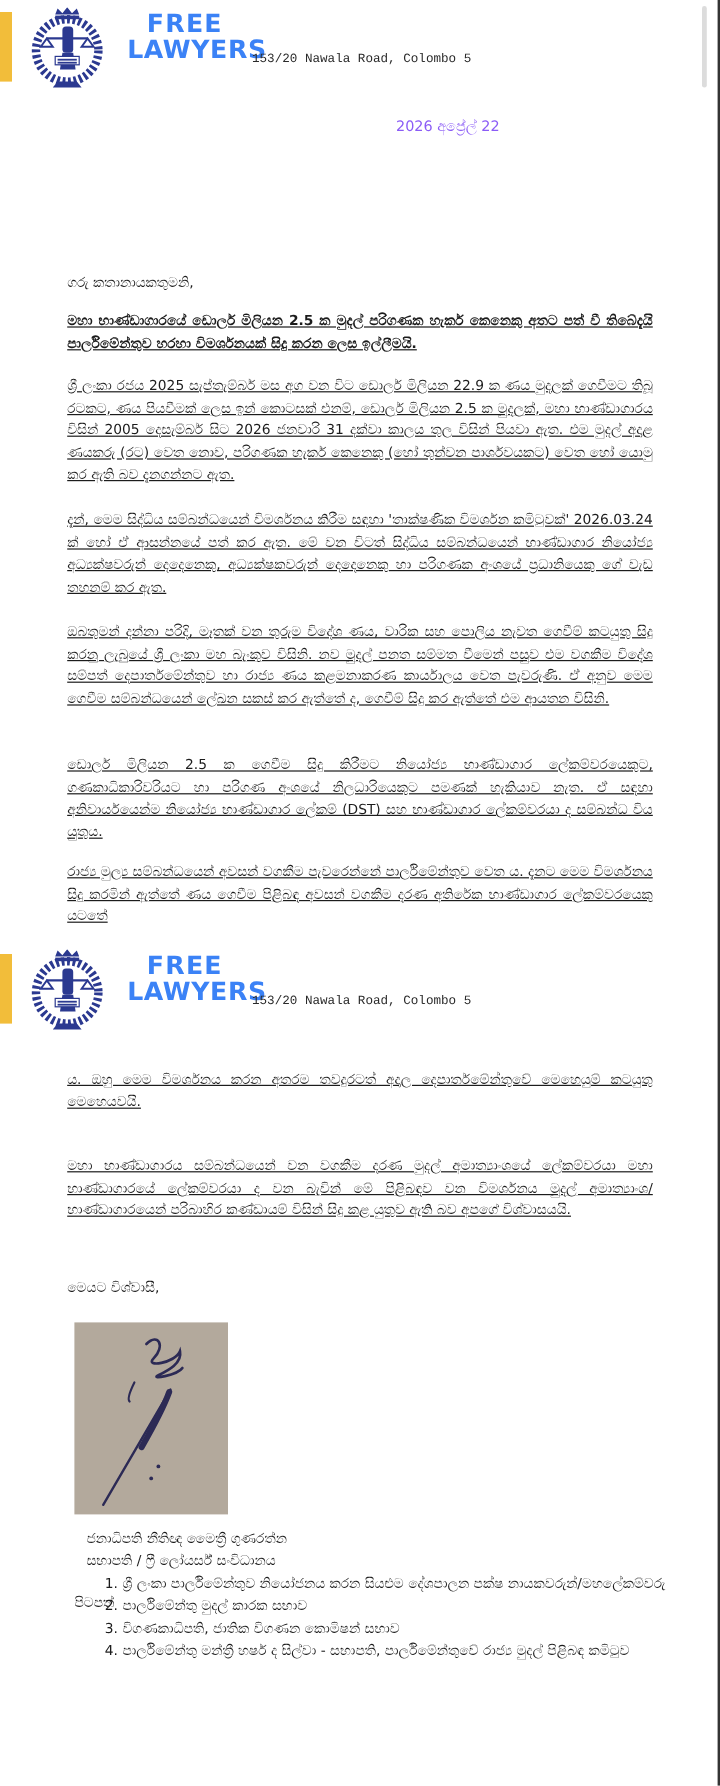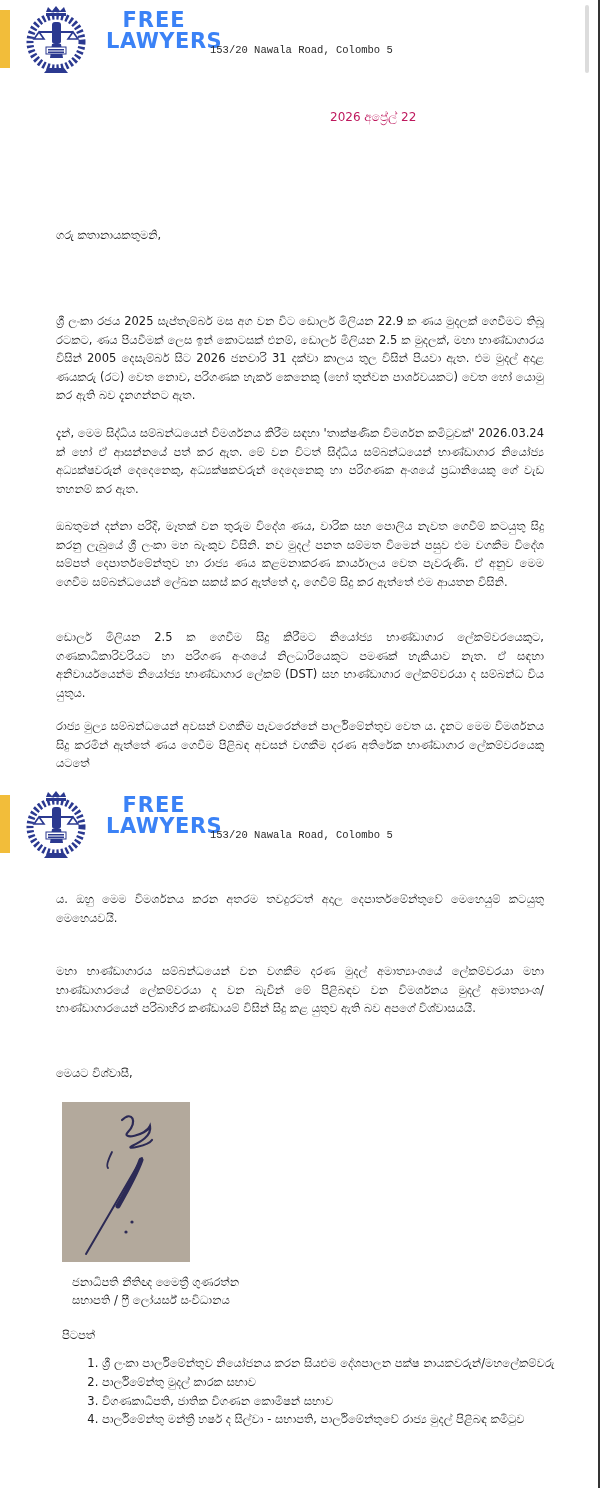--- a/index.html
+++ b/index.html
@@ -16,36 +16,36 @@
   .letterhead{position:absolute;left:0;width:600px;height:72px;}
   .accent-bar{position:absolute;left:0;top:4px;width:10px;height:58px;background:#f2bd3a;}
   .emblem{position:absolute;left:24px;top:0px;}
   .brand{position:absolute;left:106px;top:4px;width:96px;text-align:center;
          color:#3b82f6;font-weight:bold;line-height:1.0;}
   .brand .l1{font-size:21px;letter-spacing:1px;}
   .brand .l2{font-size:21px;letter-spacing:0.5px;}
   .address{position:absolute;left:210px;top:38px;font-size:10.5px;color:#2a2a2a;font-family:Liberation Mono, monospace;}
 
   
-  .dateline{position:absolute;left:330px;top:110px;font-size:12px;color:#be185d;}
+  .dateline{position:absolute;left:330px;top:98px;font-size:12px;color:#8b5cf6;}
   .block{position:absolute;left:56px;width:488px;font-size:11.5px;line-height:18.6px;}
   .recipient div{margin:0 0 0 0;line-height:18px;}
   .salutation{}
   .subject{font-weight:bold;text-decoration:underline;text-align:justify;}
-  .para{text-align:justify;}
+  .para{text-align:justify;text-decoration:underline;}
   .closing{}
 
   
   .sig-photo{position:absolute;left:62px;top:1102px;width:128px;height:160px;background:#b3a99c;}
   .sig-photo svg{display:block;}
   .sig-block{position:absolute;left:72px;top:1273px;font-size:11.5px;line-height:18px;}
 
   
   .copies-label{position:absolute;left:62px;top:1328px;font-size:11.5px;}
-  .copies{position:absolute;left:82px;top:1356px;width:470px;margin:0;padding:0 0 0 20px;
+  .copies{position:absolute;left:82px;top:1312px;width:470px;margin:0;padding:0 0 0 20px;
           font-size:11.5px;line-height:15.8px;}
   .copies li{margin:0 0 3px 0;}
 </style>
 </head>
 <body>
 
 <div class="page">
 
   <div class="letterhead" style="top:6px">
     <div class="accent-bar"></div>
@@ -69,20 +69,21 @@
       <div class="l2">LAWYERS</div>
     </div>
     <div class="address">153/20 Nawala Road, Colombo 5</div>
   </div>
 
   <div class="dateline">2026 අප්‍රේල් 22</div>
 
 
   <div class="block salutation" style="top:226px">ගරු කතානායකතුමනි,</div>
 
+  <div class="block subject" style="top:258px">මහා භාණ්ඩාගාරයේ ඩොලර් මිලියන 2.5 ක මුදල් පරිගණක හැකර් කෙනෙකු අතට පත් වී තිබේදැයි පාර්ලිමේන්තුව හරහා විමර්ශනයක් සිදු කරන ලෙස ඉල්ලීමයි.</div>
 
   <div class="block para" style="top:312px">ශ්‍රී ලංකා රජය 2025 සැප්තැම්බර් මස අග වන විට  ඩොලර් මිලියන 22.9 ක ණය මුදලක් ගෙවීමට තිබූ රටකට, ණය පියවීමක් ලෙස ඉන් කොටසක් එනම්, ඩොලර් මිලියන 2.5 ක මුදලක්, මහා භාණ්ඩාගාරය විසින් 2005 දෙසැම්බර් සිට 2026 ජනවාරි 31 දක්වා කාලය තුල විසින් පියවා ඇත. එම මුදල් අදාළ ණයකරු (රට) වෙත නොව, පරිගණක හැකර් කෙනෙකු (හෝ තුන්වන පාර්ශවයකට) වෙත හෝ යොමු කර ඇති බව දැනගන්නට ඇත.</div>
   <div class="block para" style="top:424px">දැන්, මෙම සිද්ධිය සම්බන්ධයෙන් විමර්ශනය කිරීම සඳහා 'තාක්ෂණික විමර්ශන කමිටුවක්' 2026.03.24 ක් හෝ ඒ ආසන්නයේ පත් කර ඇත.  මේ වන විටත් සිද්ධිය සම්බන්ධයෙන් භාණ්ඩාගාර නියෝජ්‍ය අධ්‍යක්ෂවරුන් දෙදෙනෙකු,  අධ්‍යක්ෂකවරුන් දෙදෙනෙකු හා පරිගණක අංශයේ ප්‍රධානියෙකු ගේ වැඩ තහනම් කර ඇත.</div>
   <div class="block para" style="top:517px">ඔබතුමන් දන්නා පරිදි, මෑතක් වන තුරුම විදේශ ණය, වාරික සහ පොලිය නැවත ගෙවීම් කටයුතු  සිදු කරනු ලැබුයේ ශ්‍රී ලංකා මහ බැංකුව විසිනි.  නව මුදල් පනත සම්මත වීමෙන් පසුව එම වගකීම විදේශ සම්පත් දෙපාර්තමේන්තුව හා රාජ්‍ය ණය කළමනාකරණ කාර්යාලය වෙත පැවරුණි. ඒ අනුව මෙම ගෙවීම සම්බන්ධයෙන් ලේඛන සකස් කර ඇත්තේ ද, ගෙවීම් සිදු කර ඇත්තේ එම ආයතන විසිනි.</div>
   <div class="block para" style="top:628px">ඩොලර් මිලියන 2.5 ක ගෙවීම සිදු කිරීමට නියෝජ්‍ය භාණ්ඩාගාර ලේකම්වරයෙකුට, ගණකාධිකාරිවරියට හා පරිගණ අංශයේ නිලධාරියෙකුට පමණක් හැකියාව නැත. ඒ සඳහා අනිවාර්යයෙන්ම නියෝජ්‍ය භාණ්ඩාගාර ලේකම් (DST) සහ භාණ්ඩාගාර ලේකම්වරයා ද සම්බන්ධ විය යුතුය.</div>
   <div class="block para" style="top:717px">රාජ්‍ය මුල්‍ය සම්බන්ධයෙන් අවසන් වගකීම පැවරෙන්නේ පාර්ලිමේන්තුව වෙත ය.  දැනට මෙම විමර්ශනය සිදු කරමින් ඇත්තේ ණය ගෙවීම පිළිබඳ අවසන් වගකීම දරණ අතිරේක භාණ්ඩාගාර ලේකම්වරයෙකු යටතේ</div>
 
   <div class="letterhead" style="top:791px">
     <div class="accent-bar"></div>
     <svg class="emblem" width="64" height="68" viewBox="0 0 64 68">

